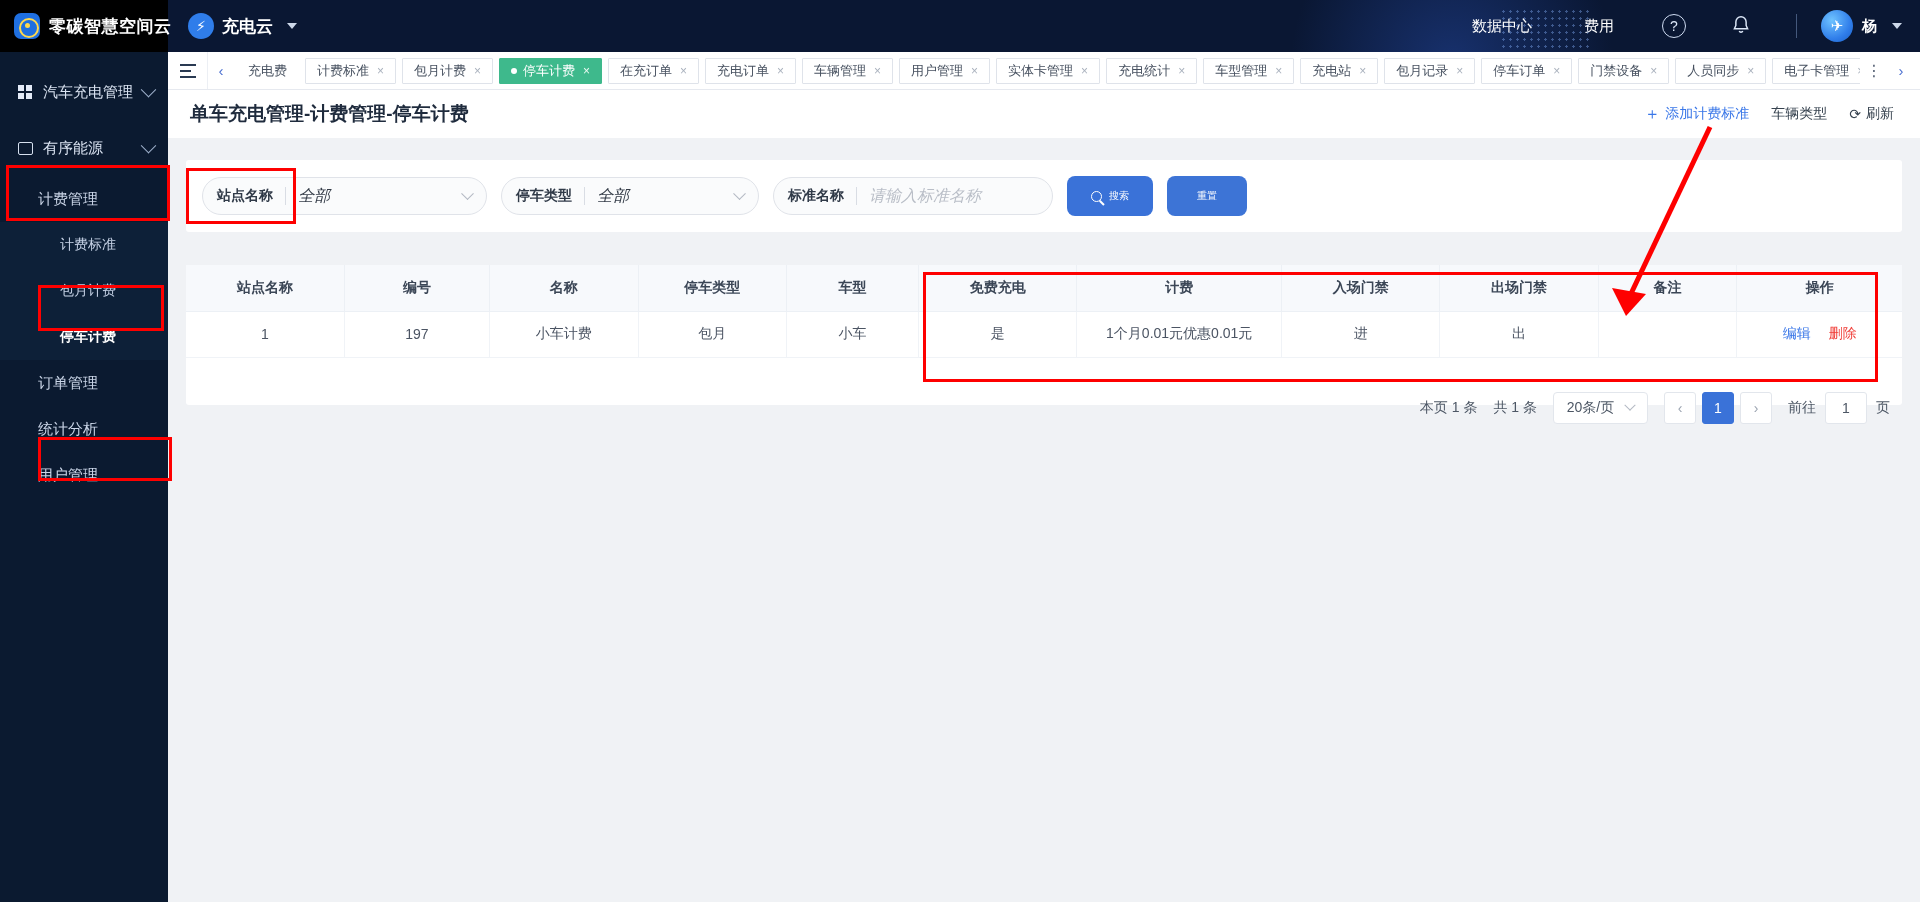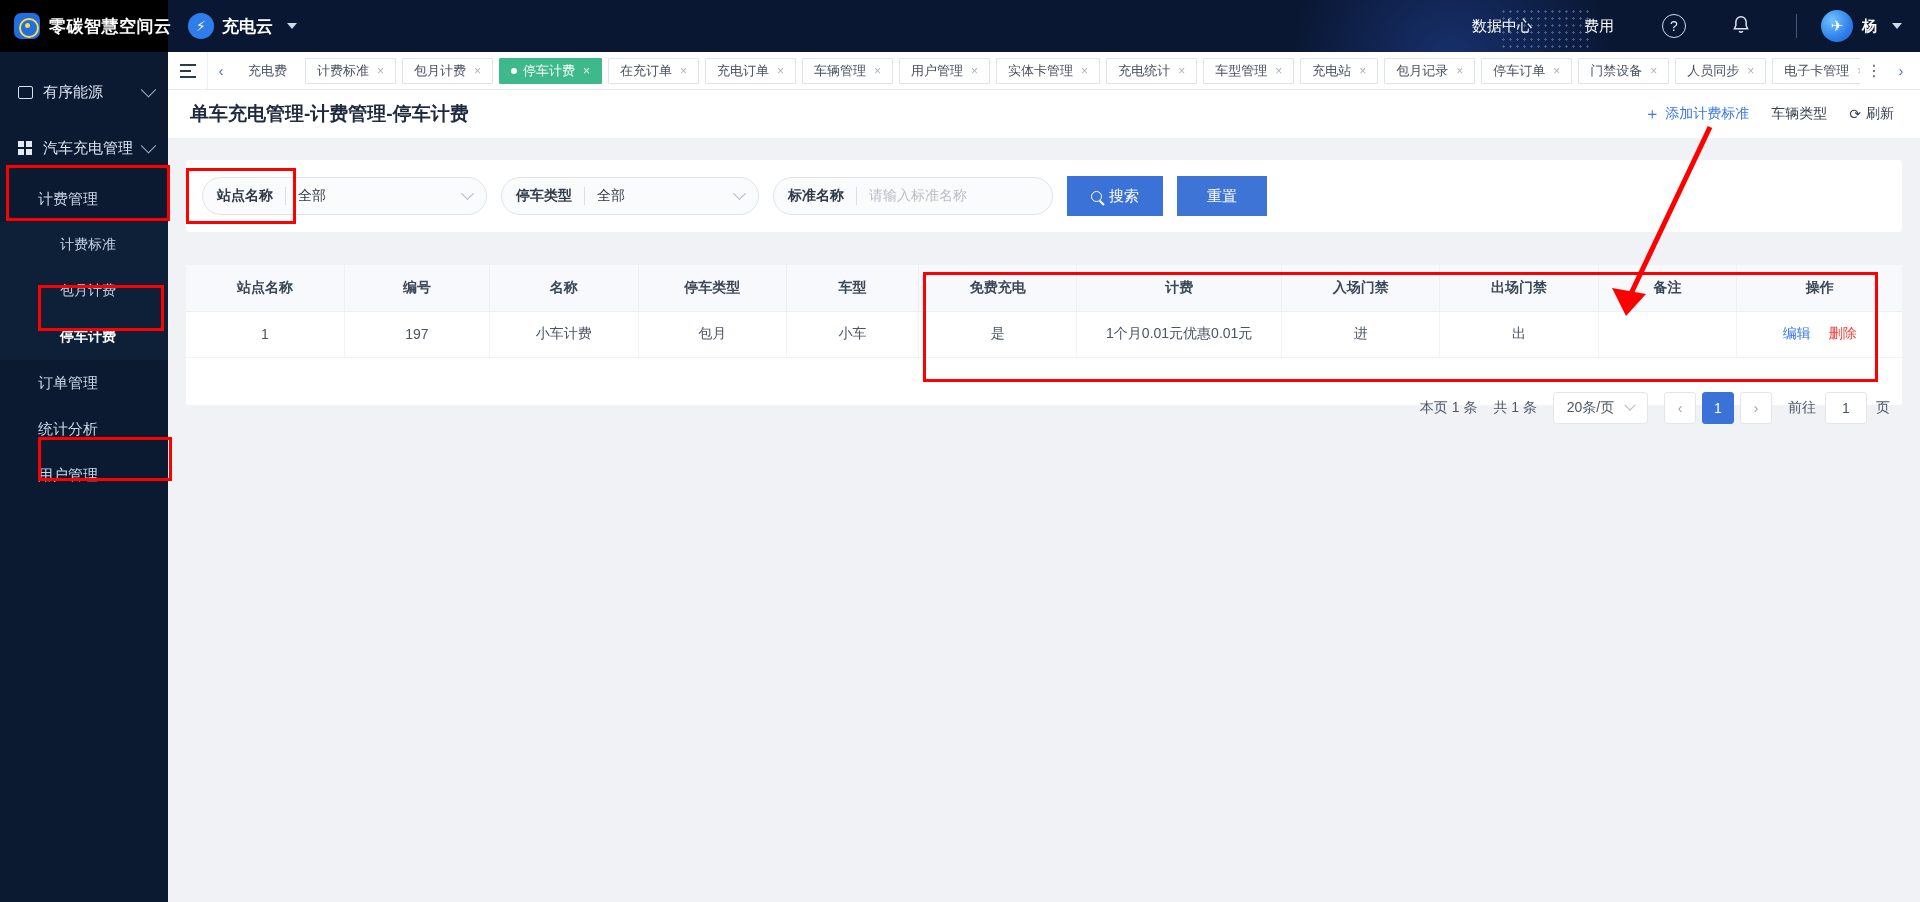--- a/index.html
+++ b/index.html
@@ -183,30 +183,30 @@
     position: absolute; top: 160px; left: 186px; right: 18px; height: 72px;
     background: #fff; border-radius: 3px; display: flex; align-items: center;
     padding: 0 0 0 16px; gap: 14px; z-index: 5;
   }
   .field {
     height: 38px; border: 1px solid #e0e3e9; border-radius: 19px; background: #fafbfc;
     display: flex; align-items: center; padding: 0 14px; min-width: 0;
   }
   .field .flabel { font-size: 14px; color: #303a48; font-weight: 700; white-space: nowrap; }
   .field .fsep { width: 1px; height: 18px; background: #d9dde4; margin: 0 12px; }
-  .field .fval { font-size: 14px; color: #333b47; flex: 1; white-space: nowrap; }
+  .field .fval { font-size: 16px; color: #333b47; flex: 1; white-space: nowrap; font-style: italic; }
   .field .fval.ph { color: #b9bec7; }
   .field .fchev {
     width: 9px; height: 9px; border-right: 1.4px solid #b3b9c3; border-bottom: 1.4px solid #b3b9c3;
     transform: rotate(45deg) translate(-2px,-2px); margin-left: 12px; flex: 0 0 auto;
   }
   .f1 { width: 285px; } .f2 { width: 258px; } .f3 { width: 280px; }
   .btn {
-    height: 40px; padding: 0 24px; border-radius: 0; border: none;
-    background: #3a72d8; color: #fff; font-size: 15px; cursor: pointer;
+    height: 40px; padding: 0 24px; border-radius: 8px; border: none;
+    background: #3a72d8; color: #fff; font-size: 10px; cursor: pointer;
     display: flex; align-items: center; gap: 7px;
     font-family: "Liberation Sans", sans-serif;
   }
   .btn .mag {
     width: 11px; height: 11px; border: 1.6px solid #fff; border-radius: 50%; position: relative;
   }
   .btn .mag::after {
     content: ""; position: absolute; right: -4px; bottom: -3px; width: 6px; height: 1.6px;
     background: #fff; transform: rotate(45deg);
   }
@@ -302,36 +302,36 @@
         <span class="uname">杨</span>
         <span class="chev-d"></span>
       </span>
     </div>
   </div>
 
   <div class="sidebar">
 
     <div class="nav-item">
       <span class="nav-ico">
-          <span class="mon-ico"></span>
-        </span>
-      <span class="nav-label">有序能源</span>
-      <span class="arr"></span>
-    </div>
-
-    <div class="nav-item">
-      <span class="nav-ico">
         <span class="grid-ico">
             <i></i>
             <i></i>
             <i></i>
             <i></i>
           </span>
       </span>
       <span class="nav-label">汽车充电管理</span>
+      <span class="arr"></span>
+    </div>
+
+    <div class="nav-item">
+      <span class="nav-ico">
+          <span class="mon-ico"></span>
+        </span>
+      <span class="nav-label">有序能源</span>
       <span class="arr"></span>
     </div>
 
 
 
     <div class="sub-item">
       <span class="sub-label">计费管理</span>
       <span class="arr up"></span>
     </div>
 

